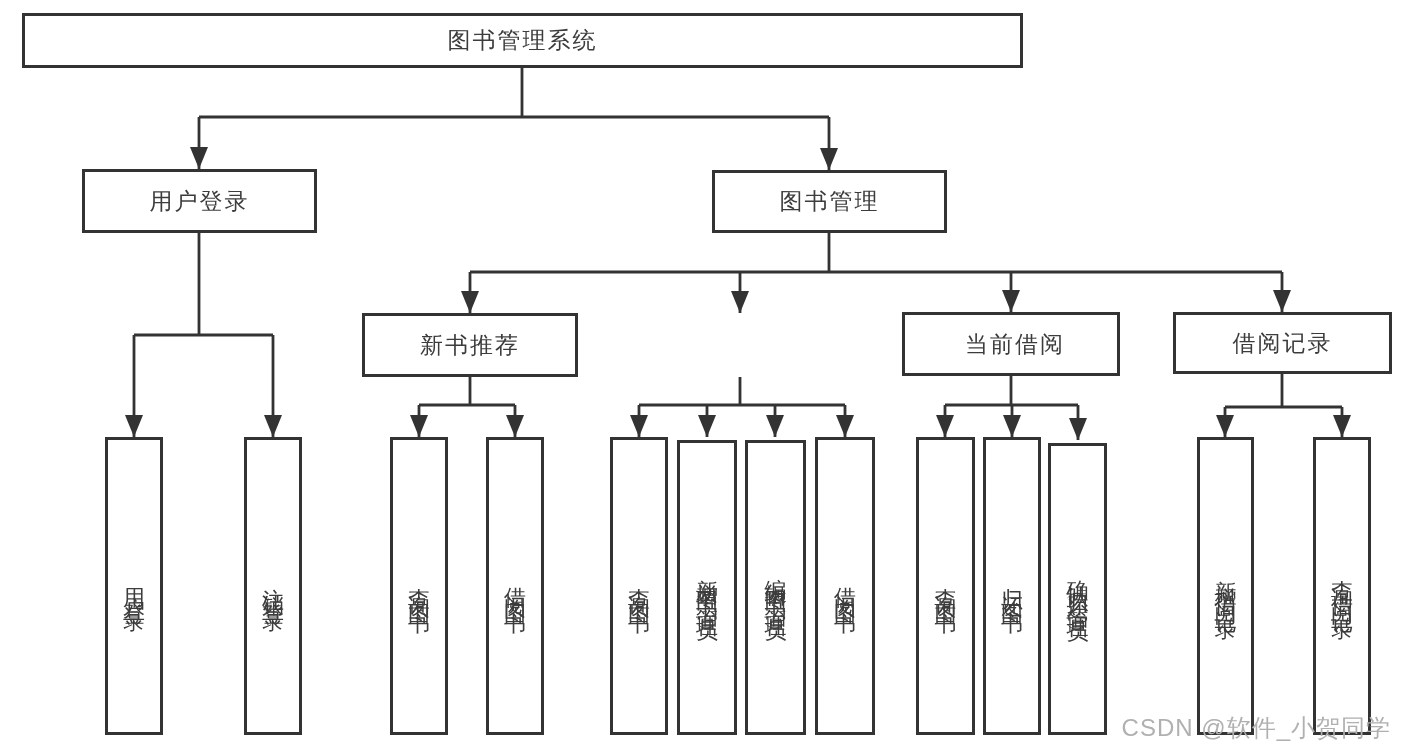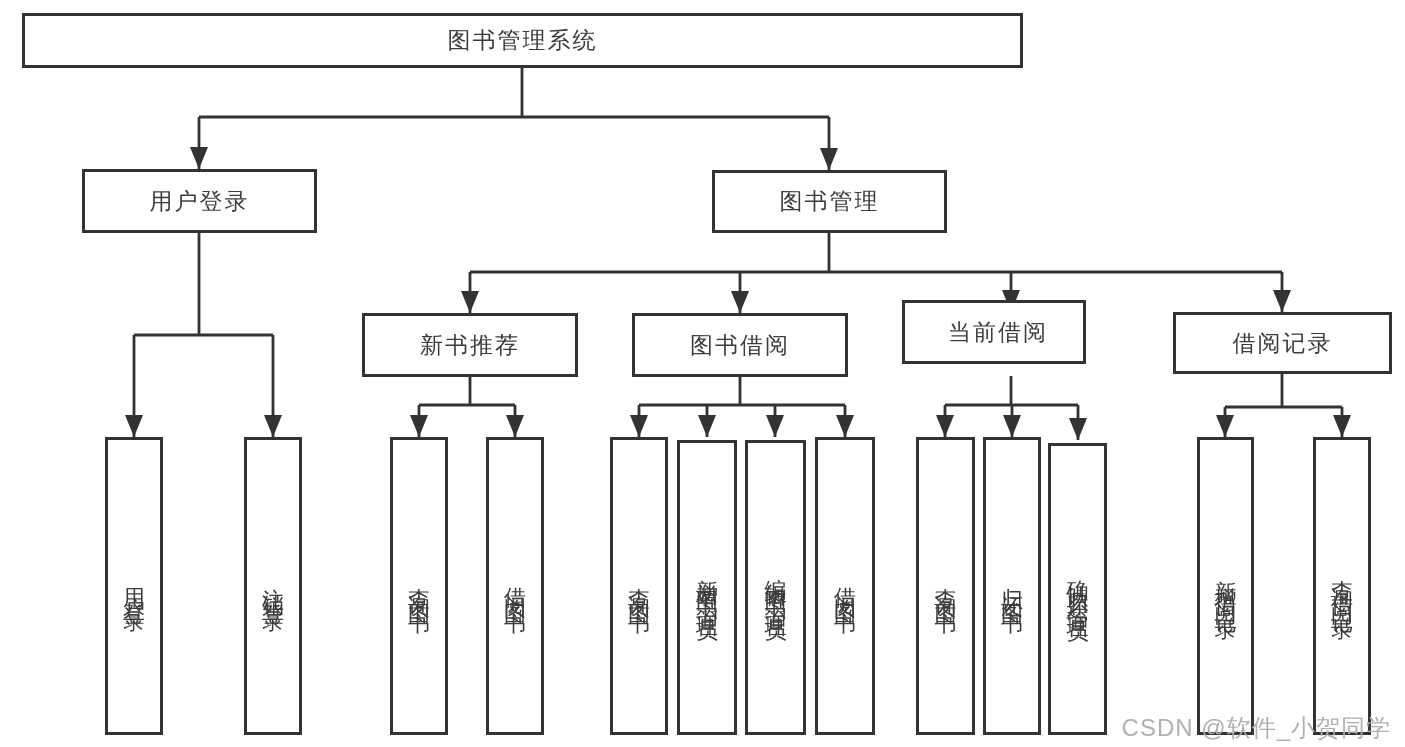--- a/index.html
+++ b/index.html
@@ -105,22 +105,21 @@
       <path d="M1342,407 V437" marker-end="url(#arrow)"></path>
     </g>
   </svg>
 
   <div class="box hbox" style="left:22px; top:13px; width:1001px; height:55px;">图书管理系统</div>
 
   <div class="box hbox" style="left:82px; top:169px; width:235px; height:64px;">用户登录</div>
   <div class="box hbox" style="left:712px; top:170px; width:235px; height:63px;">图书管理</div>
 
   <div class="box hbox" style="left:362px; top:313px; width:216px; height:64px;">新书推荐</div>
-  <div class="box hbox" style="left:632px; top:313px; width:216px; height:64px;">图书借阅</div>
-  <div class="box hbox" style="left:902px; top:300px; width:184px; height:64px;padding-left:8px;">当前借阅</div>
+  <div class="box hbox" style="left:902px; top:312px; width:218px; height:64px;padding-left:8px;">当前借阅</div>
   <div class="box hbox" style="left:1173px; top:312px; width:219px; height:62px;">借阅记录</div>
 
   <div class="box leaf" style="left:105px; top:437px; width:58px; height:298px;">用户登录</div>
   <div class="box leaf" style="left:244px; top:437px; width:58px; height:298px;">注销登录</div>
 
   <div class="box leaf" style="left:390px; top:437px; width:58px; height:298px;">查询图书</div>
   <div class="box leaf" style="left:486px; top:437px; width:58px; height:298px;">借阅图书</div>
 
   <div class="box leaf" style="left:610px; top:437px; width:58px; height:298px;">查询图书</div>
   <div class="box leaf leaf-tight" style="left:677px; top:440px; width:60px; height:295px;">新增图书（管理员）</div>

